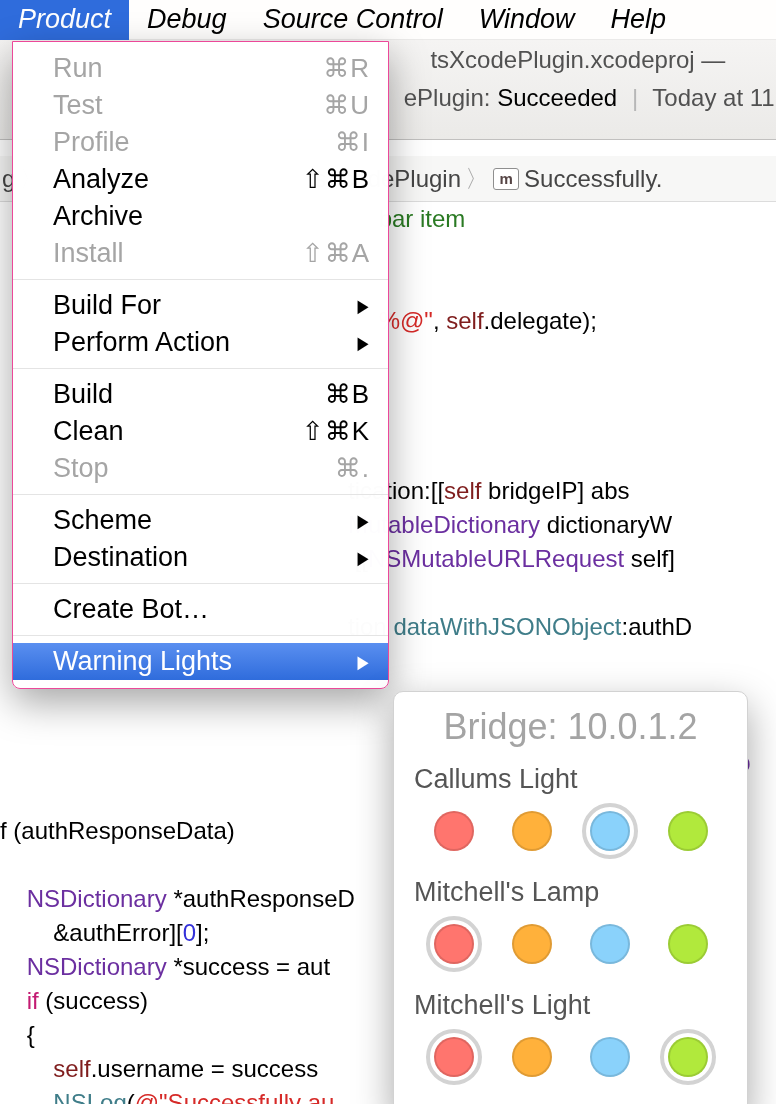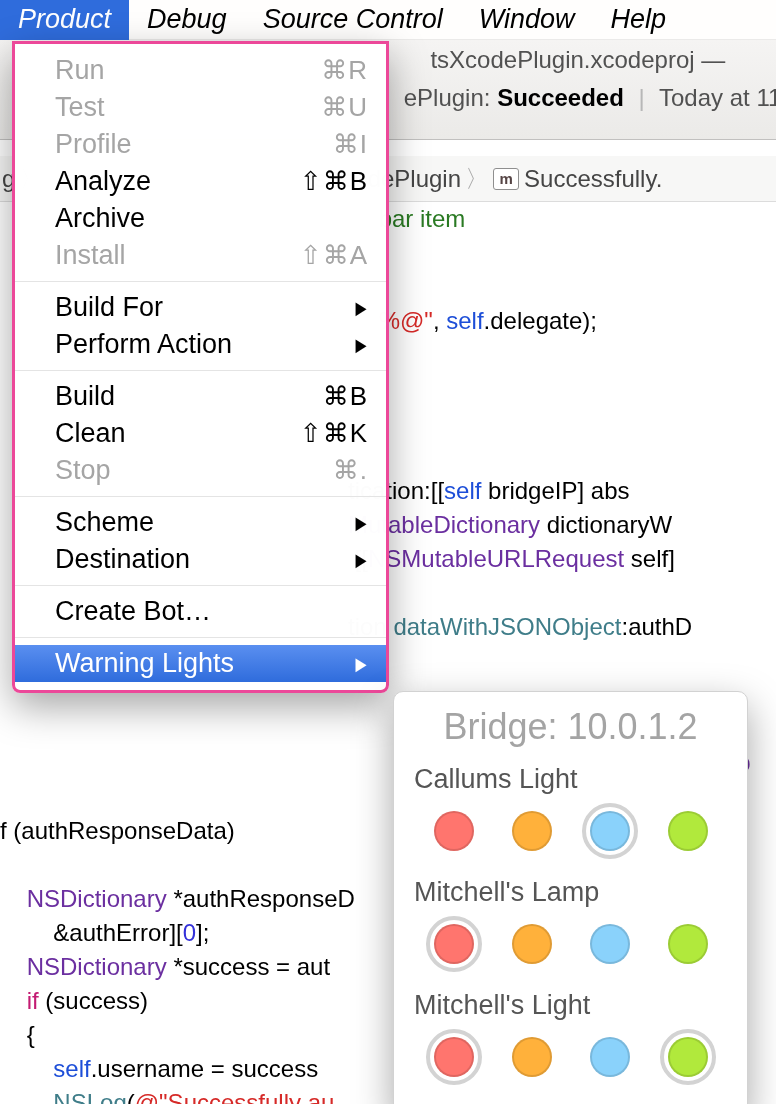--- a/index.html
+++ b/index.html
@@ -8,40 +8,40 @@
 
 .menubar { position: absolute; left: 0; right: 0; top: 0; height: 40px; background: #fffefd; border-bottom: 1px solid rgba(0,0,0,.08); display: flex; align-items: center; }
 .menubar .mitem { padding: 15px 18px; font-size: 27px; color: #000; font-style: italic; }
 .menubar .mitem.highlight { background: #2f6cdc; color: #fff; font-weight: 400; }
 
 
 .window-chrome { position: absolute; left: 0; right: 0; top: 40px; height: 100px; background: linear-gradient(#f5f4f3,#ebeae8); border-bottom: 1px solid #c1c0bf; color: #515151; font-size: 24px; }
 .window-chrome .line1 { padding: 6px 10px 0; white-space: nowrap; }
 .window-chrome .line2 { padding: 10px 10px 0; white-space: nowrap; }
 .window-chrome .sep { padding: 0 8px; color: #b7b7b7; }
-.window-chrome .strong { color: #000; font-weight: 700; }
+.window-chrome .strong { color: #000; font-weight: 400; }
 
 
 .breadcrumb { position: absolute; left: 0; right: 0; top: 156px; height: 46px; background: #f7f7f6; border-bottom: 1px solid #dcdcdc; font-size: 24px; color: #454545; display: flex; align-items: center; white-space: nowrap; }
 .breadcrumb .chev { font-family: monospace; color: #aaa; padding: 0 4px; }
 .m-icon { display: inline-block; width: 26px; height: 22px; background: #fff; border: 1px solid #8f8f8f; border-radius: 3px; margin-right: 5px; text-align: center; font-size: 15px; line-height: 20px; color: #544; font-weight: 700; vertical-align: -3px; }
 .m-icon::before { content: "m"; }
 
 
 .code { position: absolute; left: 0; right: 0; top: 202px; bottom: 0; font-family: Menlo, Monaco, Consolas, monospace; font-size: 24px; line-height: 34px; white-space: pre; color: #000; padding-left: 0; }
 .c-kw   { color: #c31b72; }
 .c-s    { color: #d62a28; }
-.c-self { color: #1d4ed8; }
+.c-self { color: #7f1d1d; }
 .c-type { color: #6b2fa0; }
 .c-id   { color: #3f7d89; }
 .c-num  { color: #3431d9; }
 .c-cm   { color: #2a7a23; }
 
 
-.dropdown { position: absolute; left: 12px; top: 41px; width: 377px; background: rgba(255,255,255,.99); border: 3px solid #ec4899; border-radius: 0 0 8px 8px; box-shadow: 0 14px 38px rgba(0,0,0,.35); padding: 8px 0; }
+.dropdown { position: absolute; left: 12px; top: 41px; width: 377px; background: rgba(255,255,255,.99); border: 1px solid #ec4899; border-radius: 0 0 8px 8px; box-shadow: 0 14px 38px rgba(0,0,0,.35); padding: 8px 0; }
 .drow { display: flex; align-items: center; height: 37px; font-size: 27px; color: #000; padding: 0 18px 0 40px; position: relative; }
 .drow.disabled { color: #a5a5a5; }
 .drow .lbl { flex: 1; }
 .drow .kbd { font-size: 26px; letter-spacing: 1px; }
 .drow .sub { font-size: 18px; color: #000; transform: scaleX(.8); }
 .dsep { height: 1px; margin: 7px 0; background: #e4e4e4; }
 .dhighlight { background: linear-gradient(#5a8ff0,#2f6cdc); color: #fff !important; }
 .dhighlight .sub { color: #fff; }
 
 

